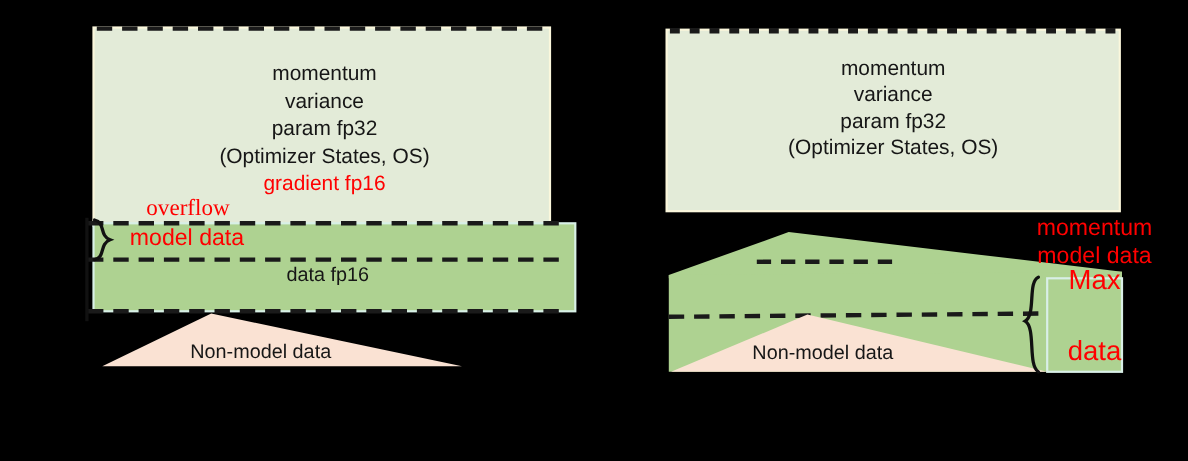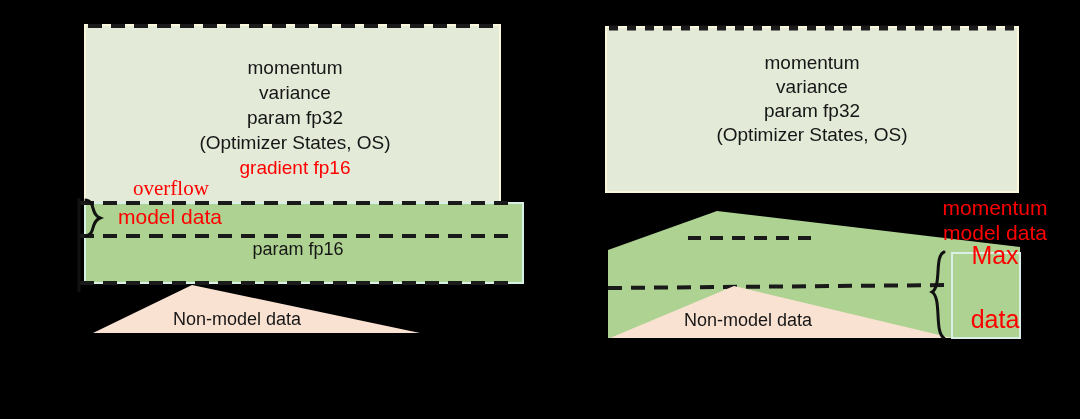--- a/index.html
+++ b/index.html
@@ -60,21 +60,21 @@
   <div class="lbl blk ctr" style="left:295px;top:58px;font-size:19px;">momentum</div>
   <div class="lbl blk ctr" style="left:295px;top:83px;font-size:19px;">variance</div>
   <div class="lbl blk ctr" style="left:295px;top:108px;font-size:19px;">param fp32</div>
   <div class="lbl blk ctr" style="left:295px;top:133px;font-size:19px;">(Optimizer States, OS)</div>
   <div class="lbl red ctr" style="left:295px;top:158px;font-size:19px;">gradient fp16</div>
 
   <div class="lbl red" style="left:133px;top:177px;font-size:21px;font-family:Liberation Serif, serif;">overflow</div>
 
   <div class="lbl red" style="left:118px;top:206px;font-size:21px;">model data</div>
 
-  <div class="lbl blk ctr" style="left:298px;top:240px;font-size:18px;">param fp16</div>
+  <div class="lbl blk ctr" style="left:298px;top:240px;font-size:18px;">data fp16</div>
 
   <div class="lbl blk ctr" style="left:237px;top:310px;font-size:18px;">Non-model data</div>
 
   <div class="lbl blk ctr" style="left:812px;top:53px;font-size:19px;">momentum</div>
   <div class="lbl blk ctr" style="left:812px;top:77px;font-size:19px;">variance</div>
   <div class="lbl blk ctr" style="left:812px;top:101px;font-size:19px;">param fp32</div>
   <div class="lbl blk ctr" style="left:812px;top:125px;font-size:19px;">(Optimizer States, OS)</div>
 
   <div class="lbl red ctr" style="left:995px;top:197px;font-size:21px;">momentum</div>
   <div class="lbl red ctr" style="left:995px;top:222px;font-size:21px;">model data</div>

